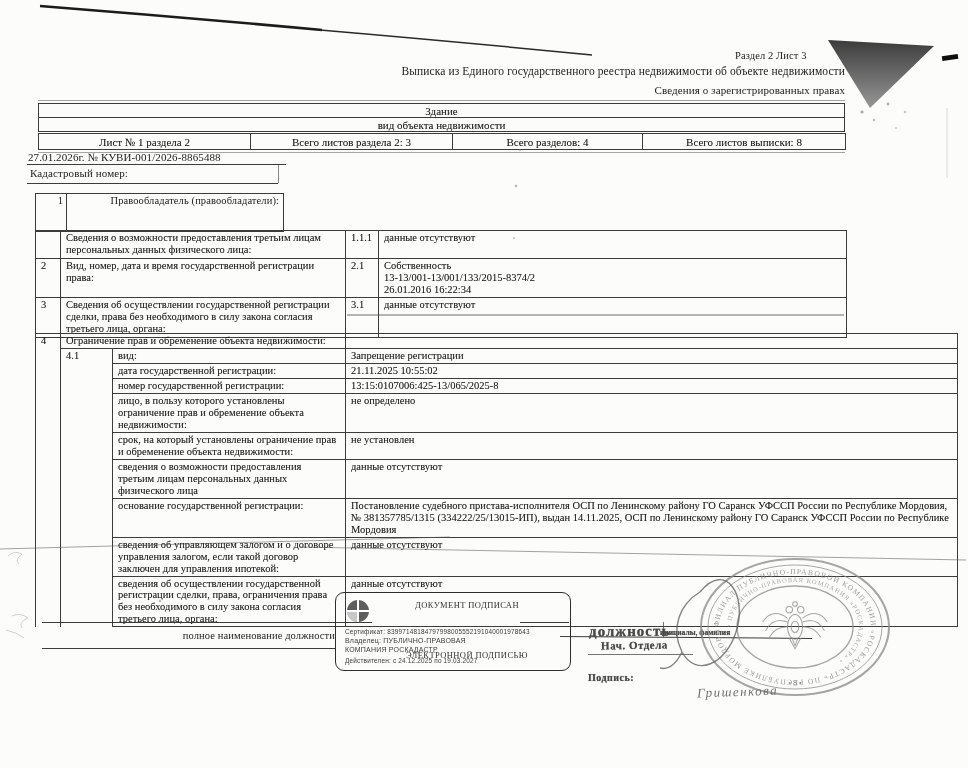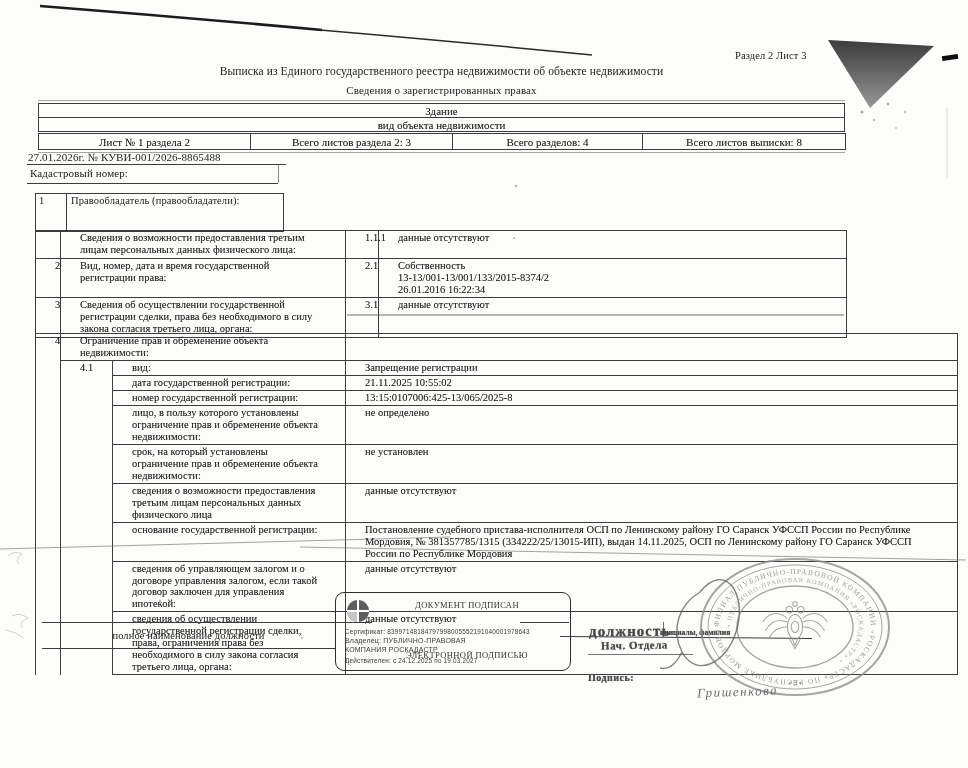--- a/index.html
+++ b/index.html
@@ -3,29 +3,29 @@
 <meta charset="utf-8">
 <style>
   html,body{margin:0;padding:0;background:#e8e8e6;}
   .canvas{position:relative;width:968px;height:768px;background:#fcfcfa;overflow:hidden;
           font-family:"Liberation Serif",serif;color:#222;}
   .abs{position:absolute;}
   .ctr{text-align:center;}
   .line{position:absolute;border-top:1px solid #3c3c3c;}
   .vline{position:absolute;border-left:1px solid #3c3c3c;}
   .faint{opacity:.45;}
-  .doc-text{letter-spacing:.1px;}
+  .doc-text{letter-spacing:.1px;text-align:right;}
 
   
   .htab,.stab{position:absolute;border-collapse:collapse;table-layout:fixed;font-size:11px;}
   .htab td,.stab td{border:1px solid #3c3c3c;text-align:center;padding:0;vertical-align:middle;
                     text-shadow:0 0 .4px rgba(0,0,0,.3);}
   
   .rtab{position:absolute;border-collapse:collapse;table-layout:fixed;}
-  .rtab td{border:1px solid #3c3c3c;padding:1px 19px;vertical-align:top;font-size:10.5px;
+  .rtab td{border:1px solid #3c3c3c;padding:1px 5px;vertical-align:top;font-size:10.5px;
            line-height:1.14;text-shadow:0 0 .4px rgba(0,0,0,.3);}
   .rtab .hidv{border-top-style:hidden;border-bottom-style:hidden;}
   .rtab .topsolid{border-top-style:solid;border-bottom-style:hidden;}
   .rtab .botsolid{border-bottom-style:solid;border-top-style:hidden;}
   .pre{white-space:pre-line;}
 
   
   .r1box{position:absolute;left:35px;top:193px;width:247px;height:37px;border:1px solid #3c3c3c;
          display:flex;font-size:10.5px;}
   .r1box .n{width:24px;border-right:1px solid #3c3c3c;padding:1px 3px;}

